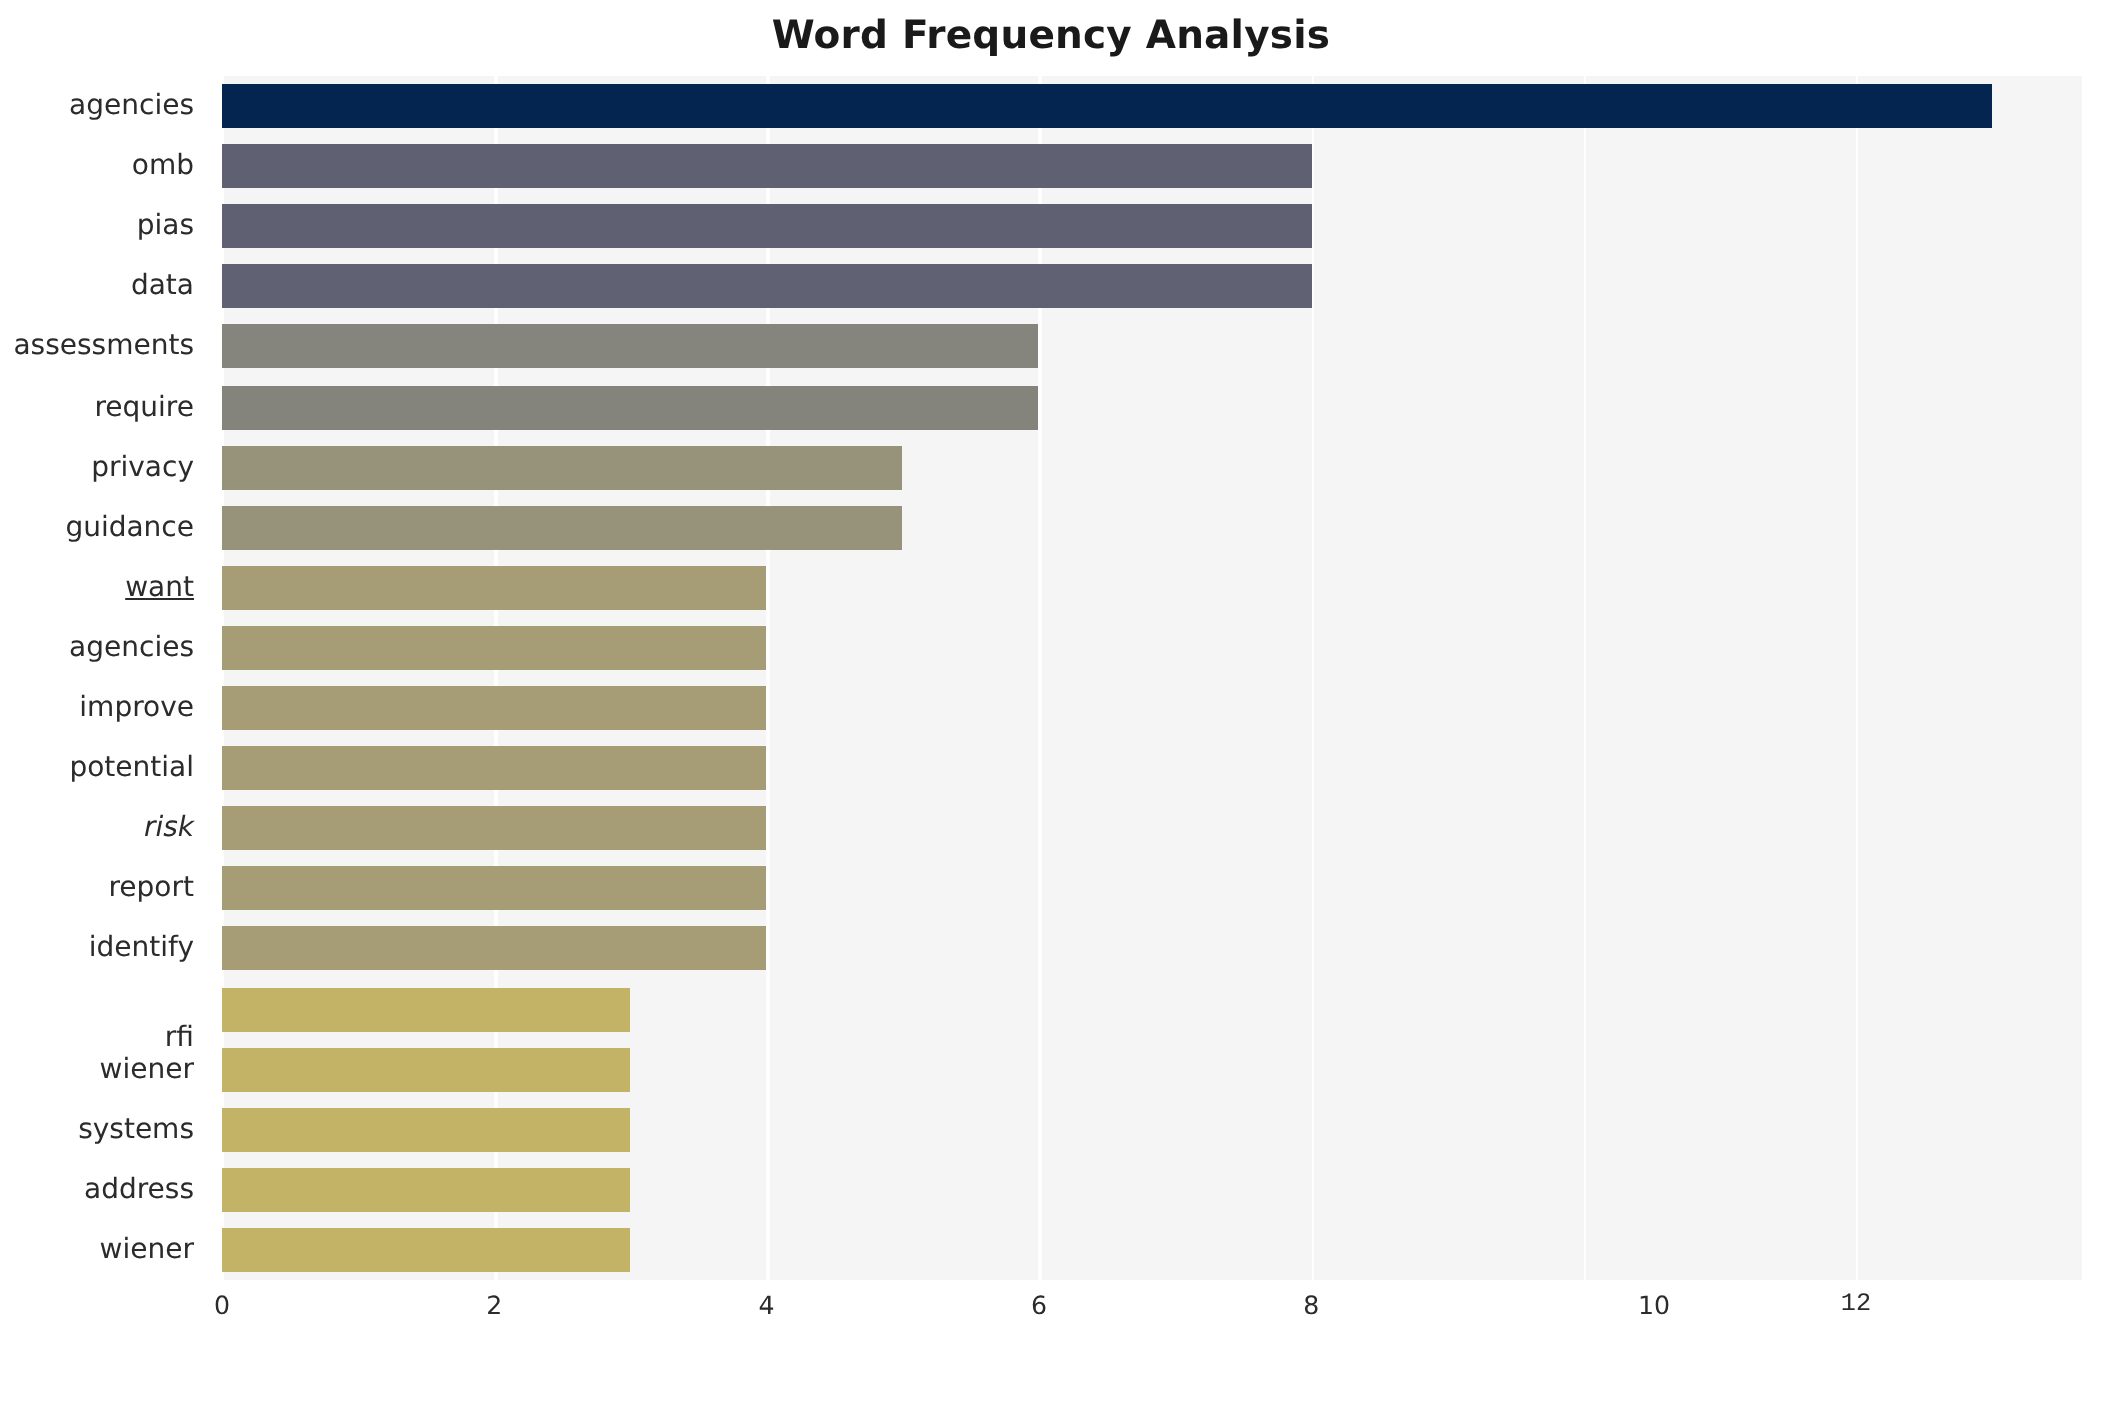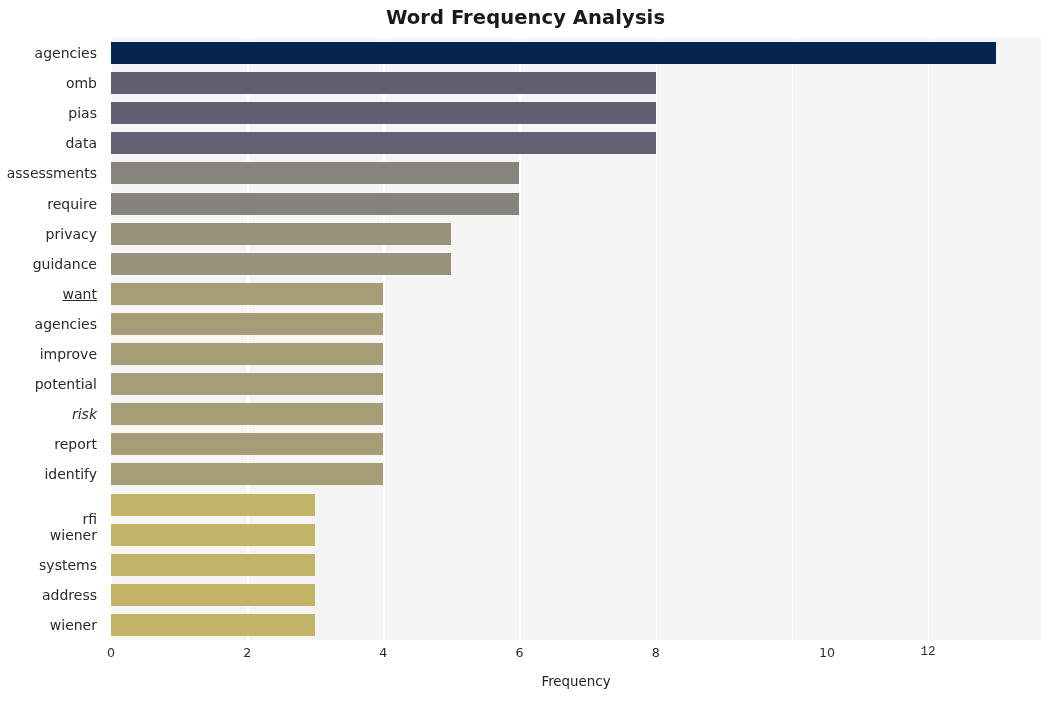--- a/index.html
+++ b/index.html
@@ -185,15 +185,14 @@
   <div id="xtick-layer">
       <div class="xtick" style="left: 0px;">0</div>
       <div class="xtick" style="left: 136.164px;">2</div>
       <div class="xtick" style="left: 272.328px;">4</div>
       <div class="xtick" style="left: 408.492px;">6</div>
       <div class="xtick" style="left: 544.656px;">8</div>
       <div class="xtick" style="left: 716px;">10</div>
       <div class="xtick" style="left: 816.984px; font-family: Liberation Mono, monospace;">12</div>
     </div>
 
-  <div id="xlabel">Frequency</div>
 
 </div>
 
 </body></html>

